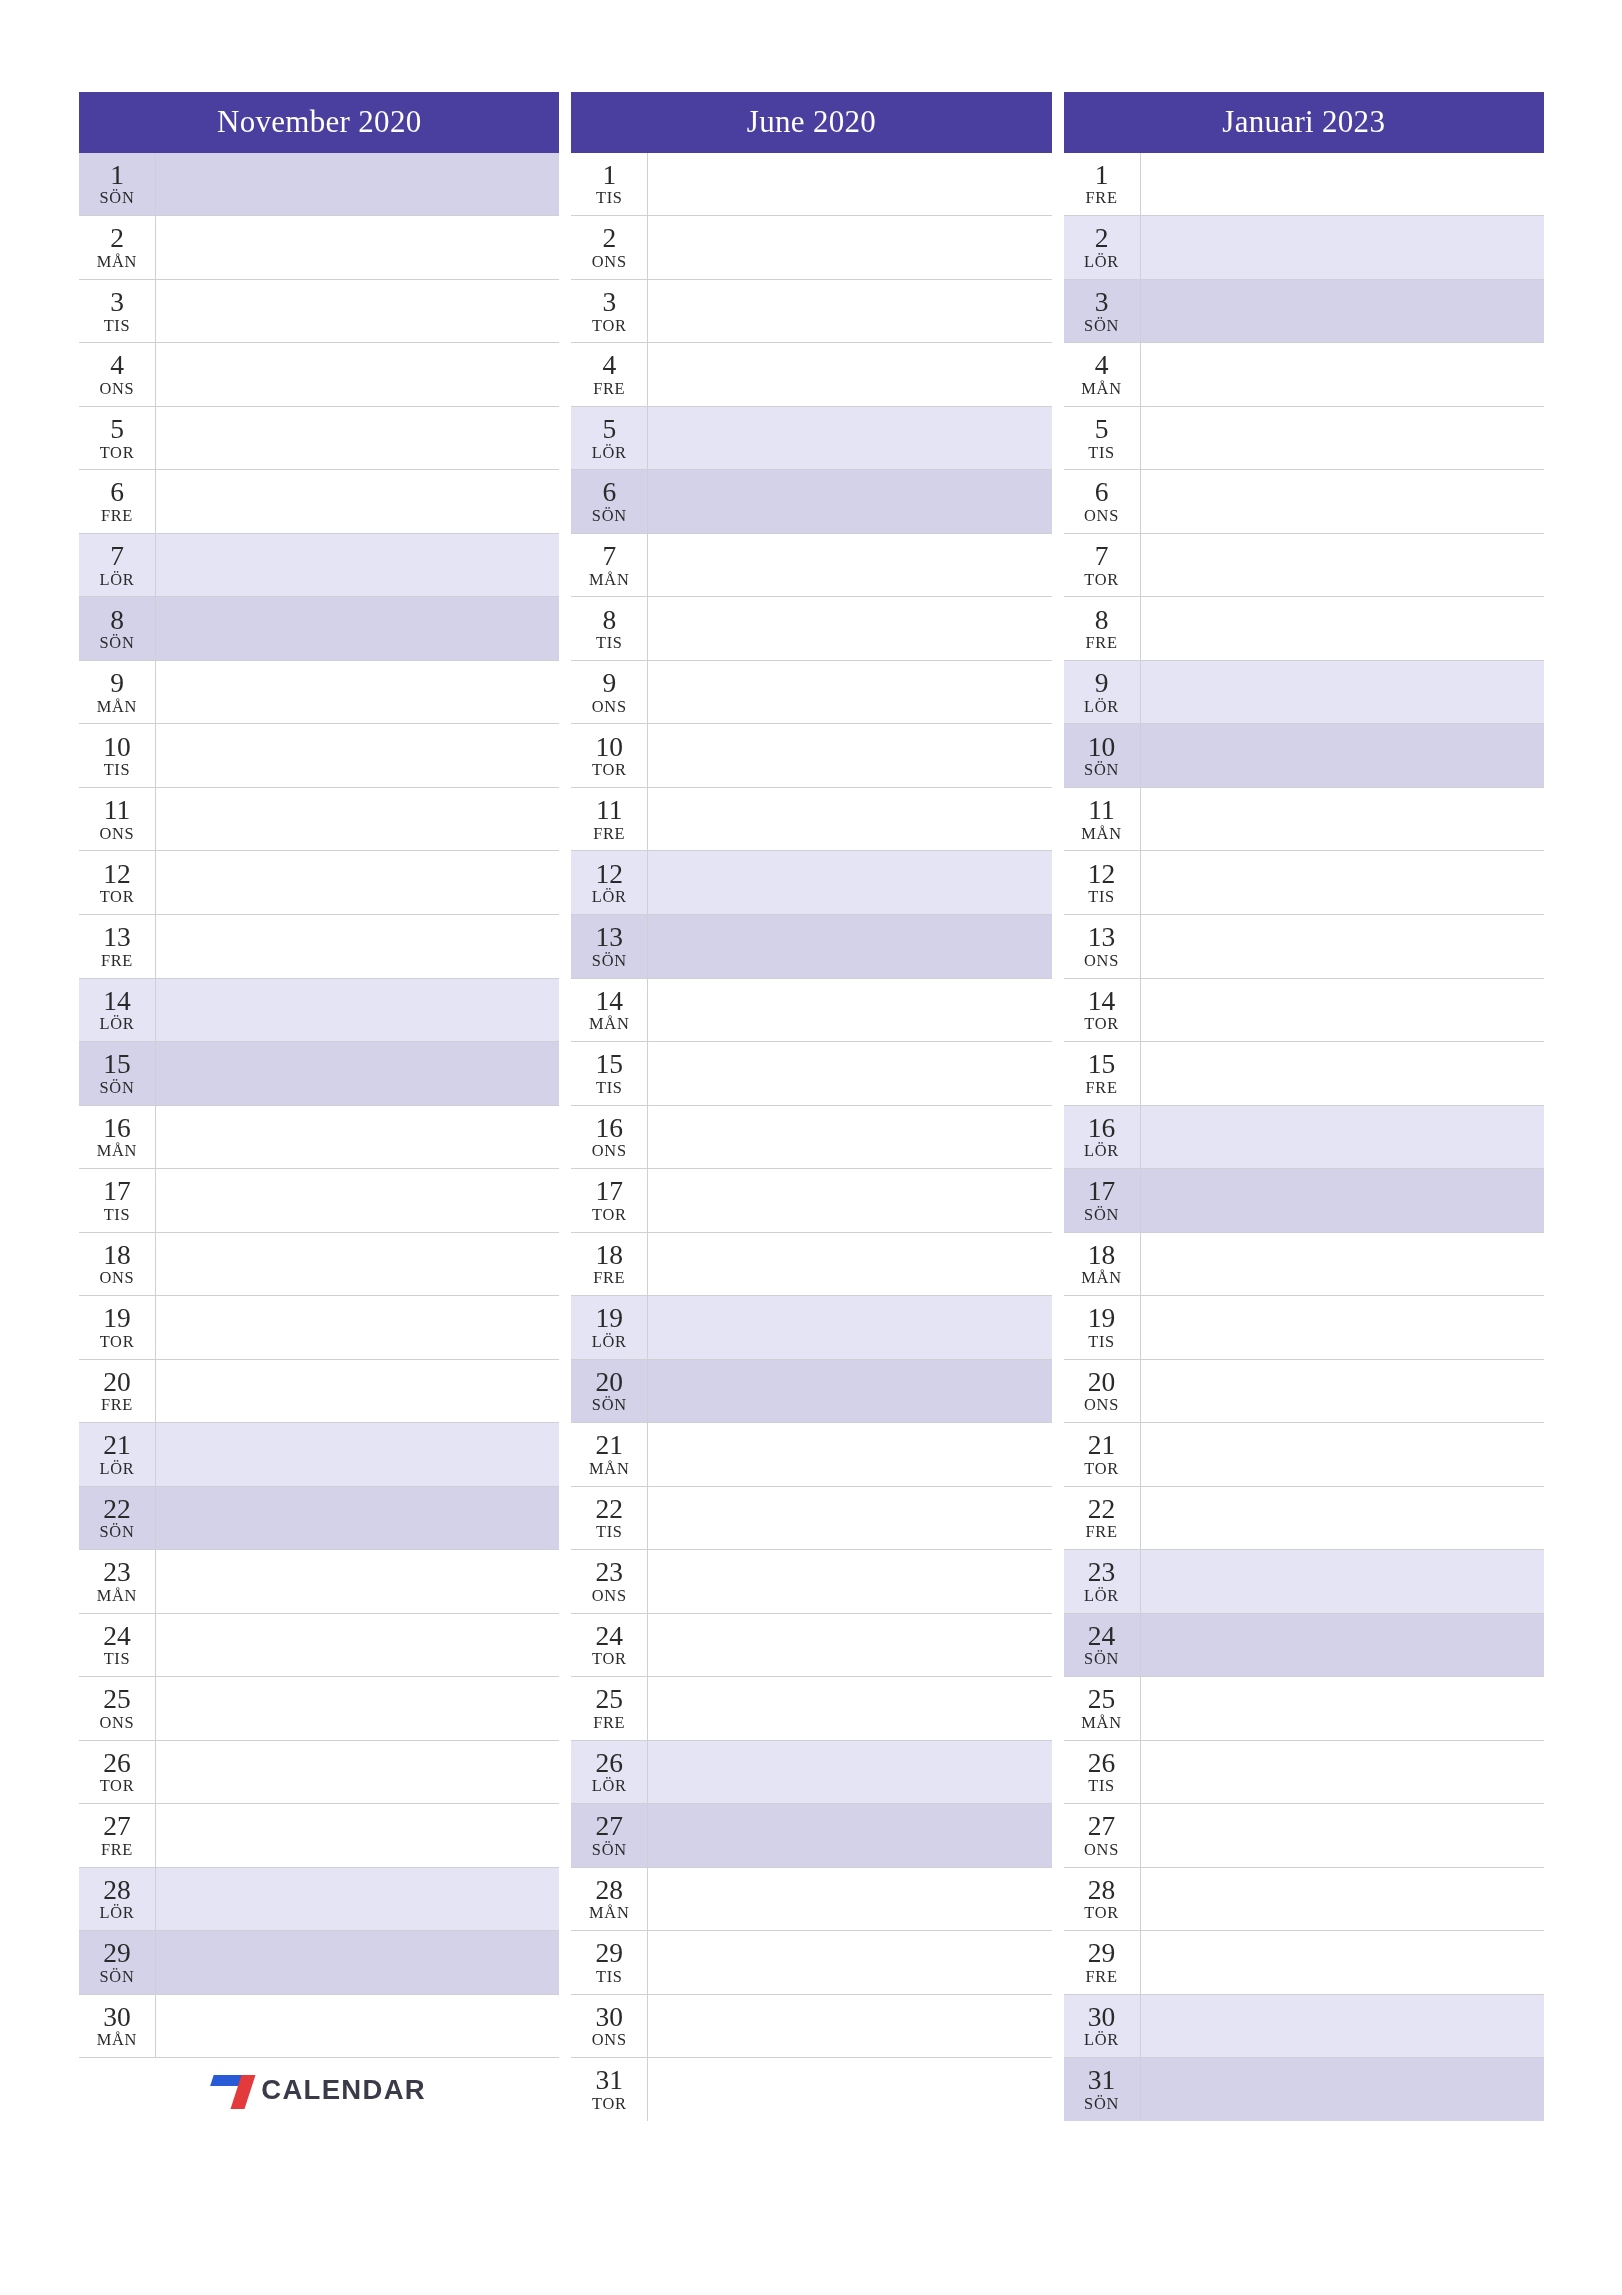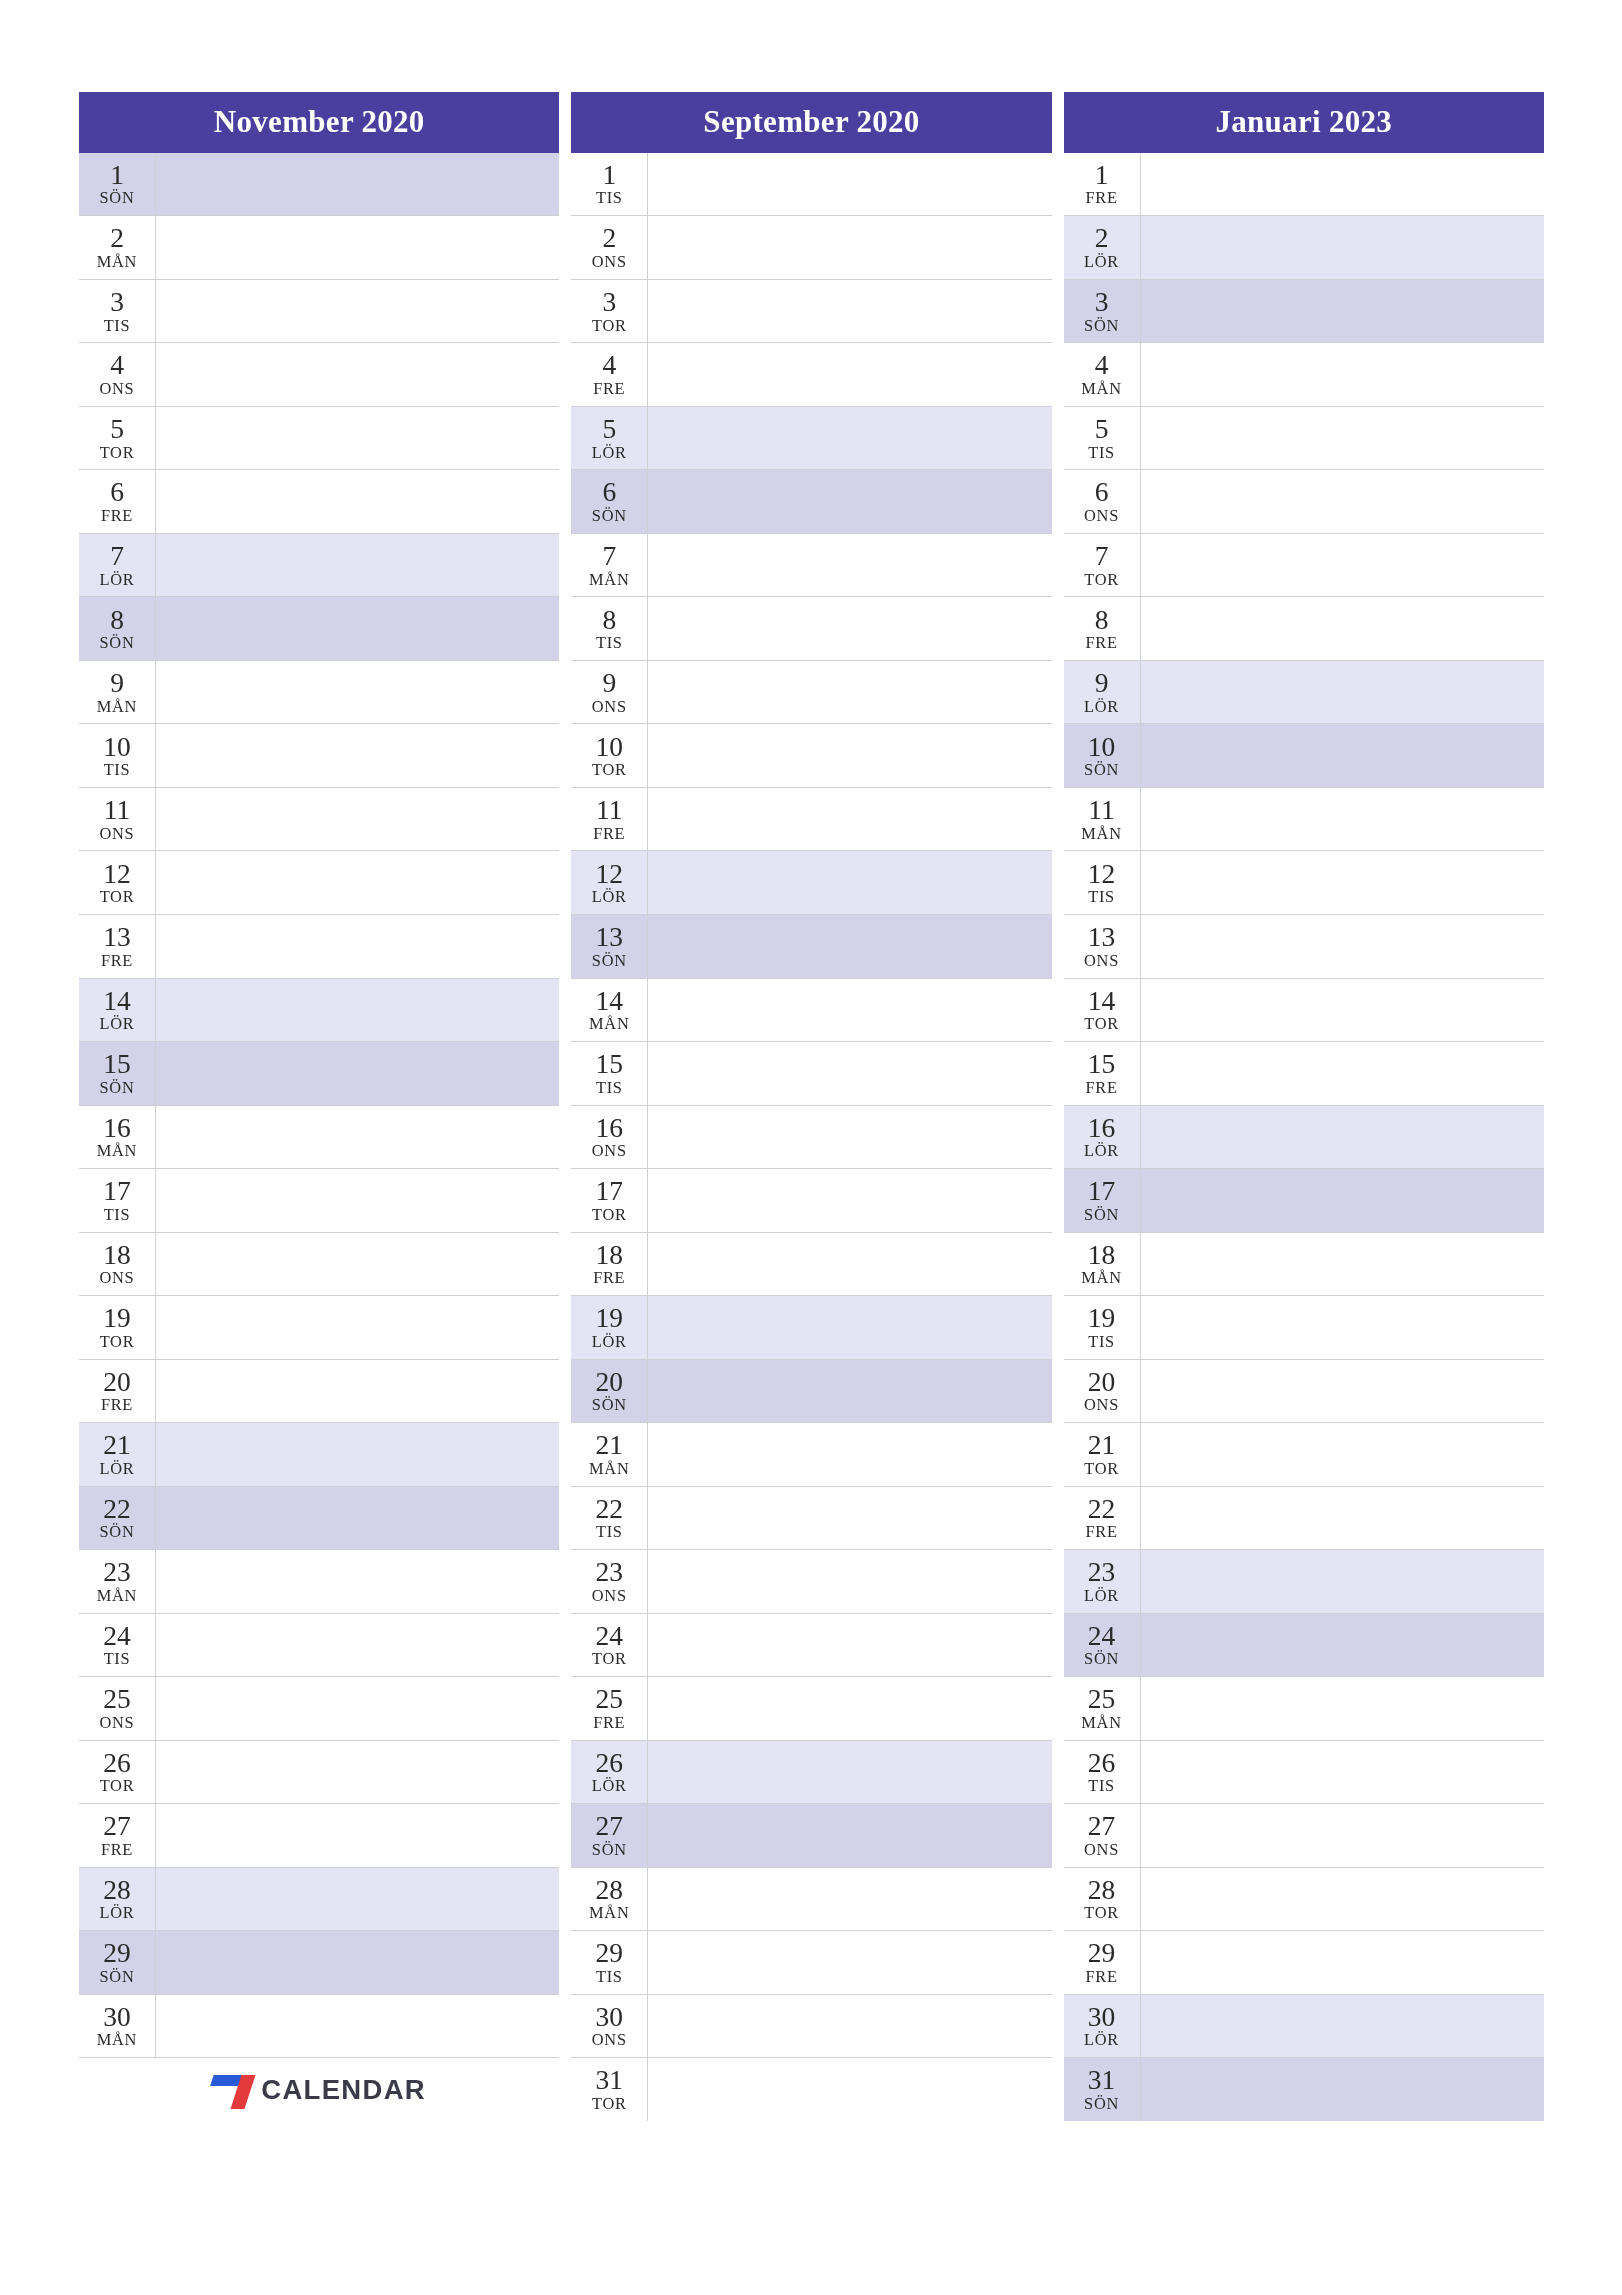--- a/index.html
+++ b/index.html
@@ -17,21 +17,21 @@
   .month-col {
     flex: 1;
     display: flex;
     flex-direction: column;
   }
   .month-header {
     background: #4a3e9f;
     color: #ffffff;
     text-align: center;
     font-size: 31px;
-    font-weight: 700;
+    font-weight: 400;
     padding: 11.8px 0 13px 0;
     letter-spacing: 0.3px;
   }
   .days {
     flex: 1;
     display: flex;
     flex-direction: column;
   }
   .day-row {
     flex: 1;
@@ -326,21 +326,21 @@
               <div class="bar-blue"></div>
               <div class="bar-red"></div>
             </div>
             <div class="logo-text">CALENDAR</div>
           </div>
         </div>
       </div>
   </div>
 
   <div class="month-col">
-    <div class="month-header">September 2020</div>
+    <div class="month-header">June 2020</div>
     <div class="days">
         <div class="day-row">
           <div class="day-label">
             <div class="day-num">1</div>
             <div class="day-abbr">TIS</div>
           </div>
           <div class="day-note"></div>
         </div>
         <div class="day-row">
           <div class="day-label">

